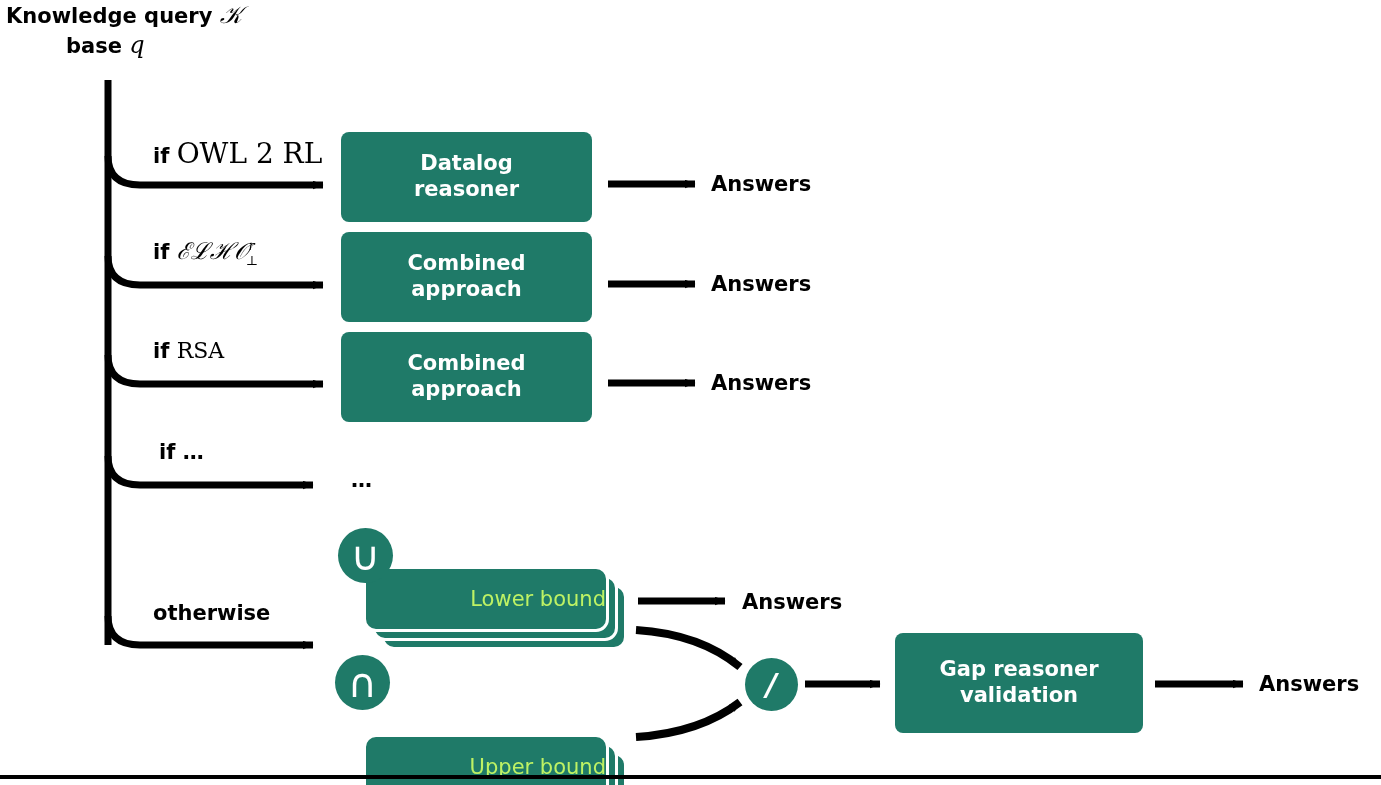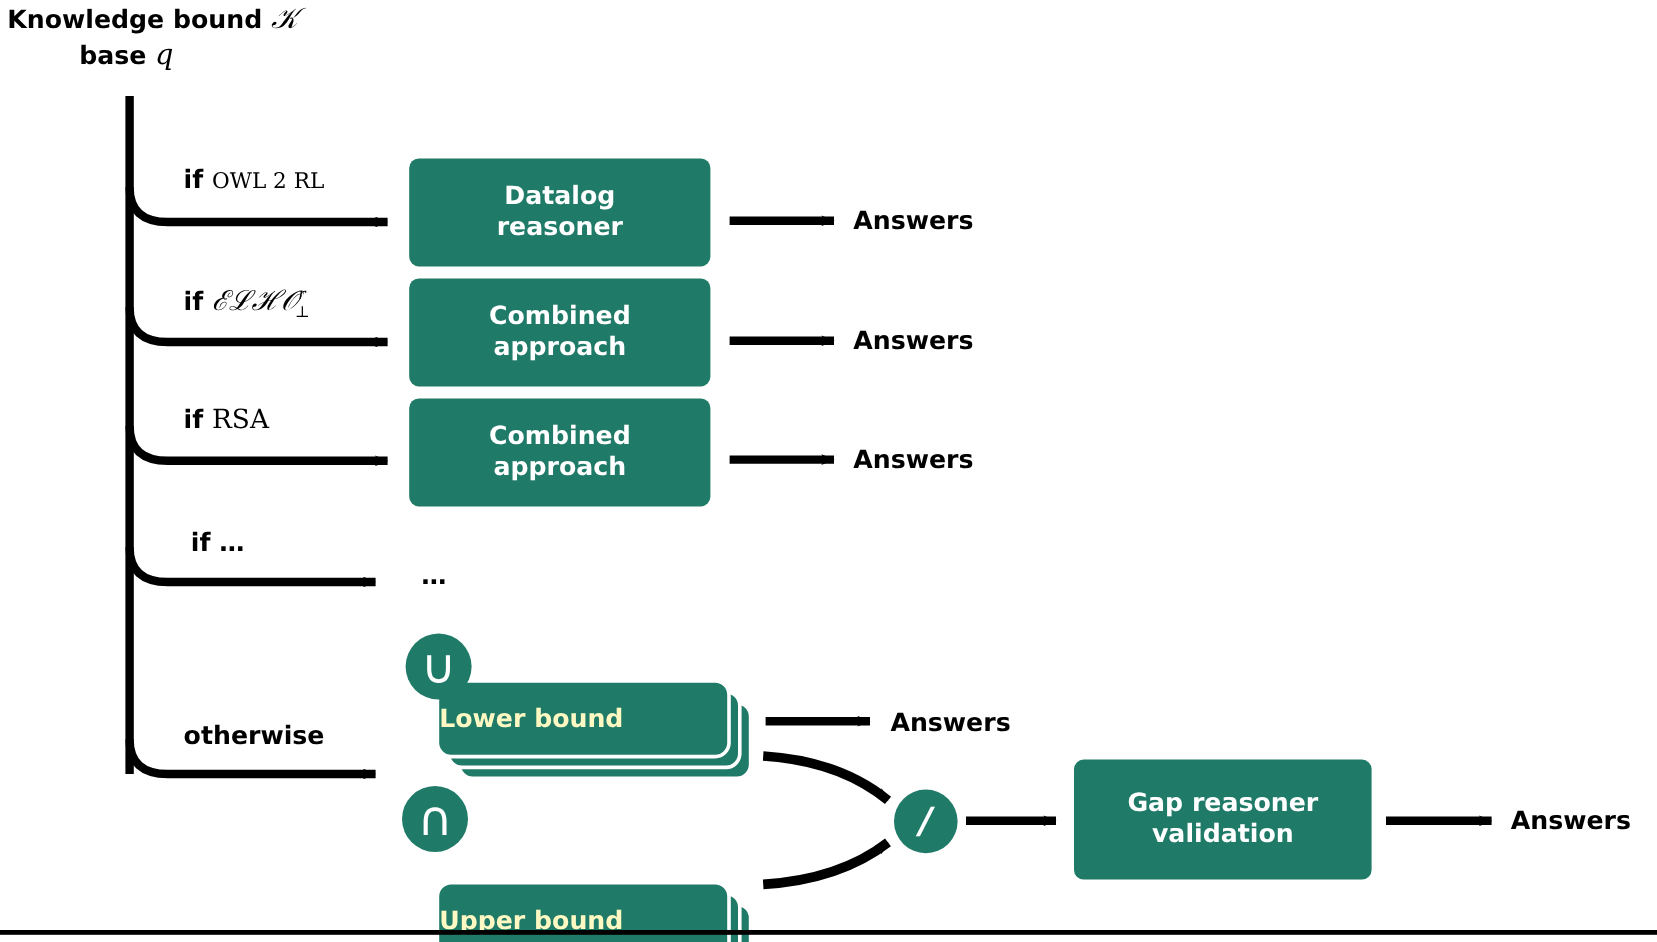--- a/index.html
+++ b/index.html
@@ -48,27 +48,27 @@
     position:absolute;
     background:#1f7a68;
     border-radius:13px;
     box-sizing:border-box;
     border:3px solid #ffffff;
   }
   .stack .front{
     position:absolute;
     background:#1f7a68;
     border-radius:13px;
-    color:#fef9c3;
-    font-family:"DejaVu Sans", sans-serif;
-    font-weight:bold;
+    color:#bef264;
+    font-family:"DejaVu Sans", sans-serif;
+    font-weight:normal;
     font-size:21px;
     display:flex;
     align-items:center;
-    justify-content:flex-start;
+    justify-content:flex-end;
     box-sizing:border-box;
     border:3px solid #ffffff;
   }
   
   .badge{
     position:absolute;
     background:#1f7a68;
     border-radius:50%;
     color:#ffffff;
     display:flex;
@@ -96,21 +96,21 @@
   }
   svg.overlay{position:absolute;left:0;top:0;width:1381px;height:785px;pointer-events:none;}
   .answers-lbl{font-size:21px;}
 </style>
 </head>
 <body>
 
 <div id="stage">
 
   <div class="lbl" id="title-kb">
-    <span>Knowledge bound</span>
+    <span>Knowledge query</span>
     <span class="cal" style="font-size:24px;">𝒦</span>
   </div>
   <div class="lbl" id="title-q">
     <span>base</span>
     <span class="cal" style="font-size:24px;">q</span>
   </div>
 
   <svg class="overlay" viewBox="0 0 1381 785">
     <defs>
       <marker id="arrowhead" markerWidth="11" markerHeight="9" refX="10.5" refY="4.5" orient="auto" markerUnits="userSpaceOnUse">
@@ -142,21 +142,21 @@
 
     <path d="M636,737 Q700,733 740,702" stroke="#000000" stroke-width="8" fill="none" marker-end="url(#arrowhead)"></path>
 
     <path d="M805,684 L880,684" stroke="#000000" stroke-width="7" fill="none" marker-end="url(#arrowhead)"></path>
 
     <path d="M1155,684 L1243,684" stroke="#000000" stroke-width="7" fill="none" marker-end="url(#arrowhead)"></path>
   </svg>
 
   <div class="lbl" style="left:153px;top:138px;font-size:21px;">
     <span>if</span>
-    <span class="serif" style="font-size:18px;">OWL 2 RL</span>
+    <span class="serif" style="font-size:28px;">OWL 2 RL</span>
   </div>
 
   <div class="lbl" style="left:153px;top:238px;font-size:21px;">
     <span>if</span>
     <span class="serif" style="font-style:italic;font-size:23px;"><span>ℰℒℋ𝒪</span><sup style="font-size:13px;">r</sup><sub style="font-size:13px;margin-left:-9px;">⊥</sub></span>
   </div>
 
   <div class="lbl" style="left:153px;top:338px;font-size:21px;">
     <span>if</span>
     <span class="serif" style="font-size:22px;">RSA</span>

